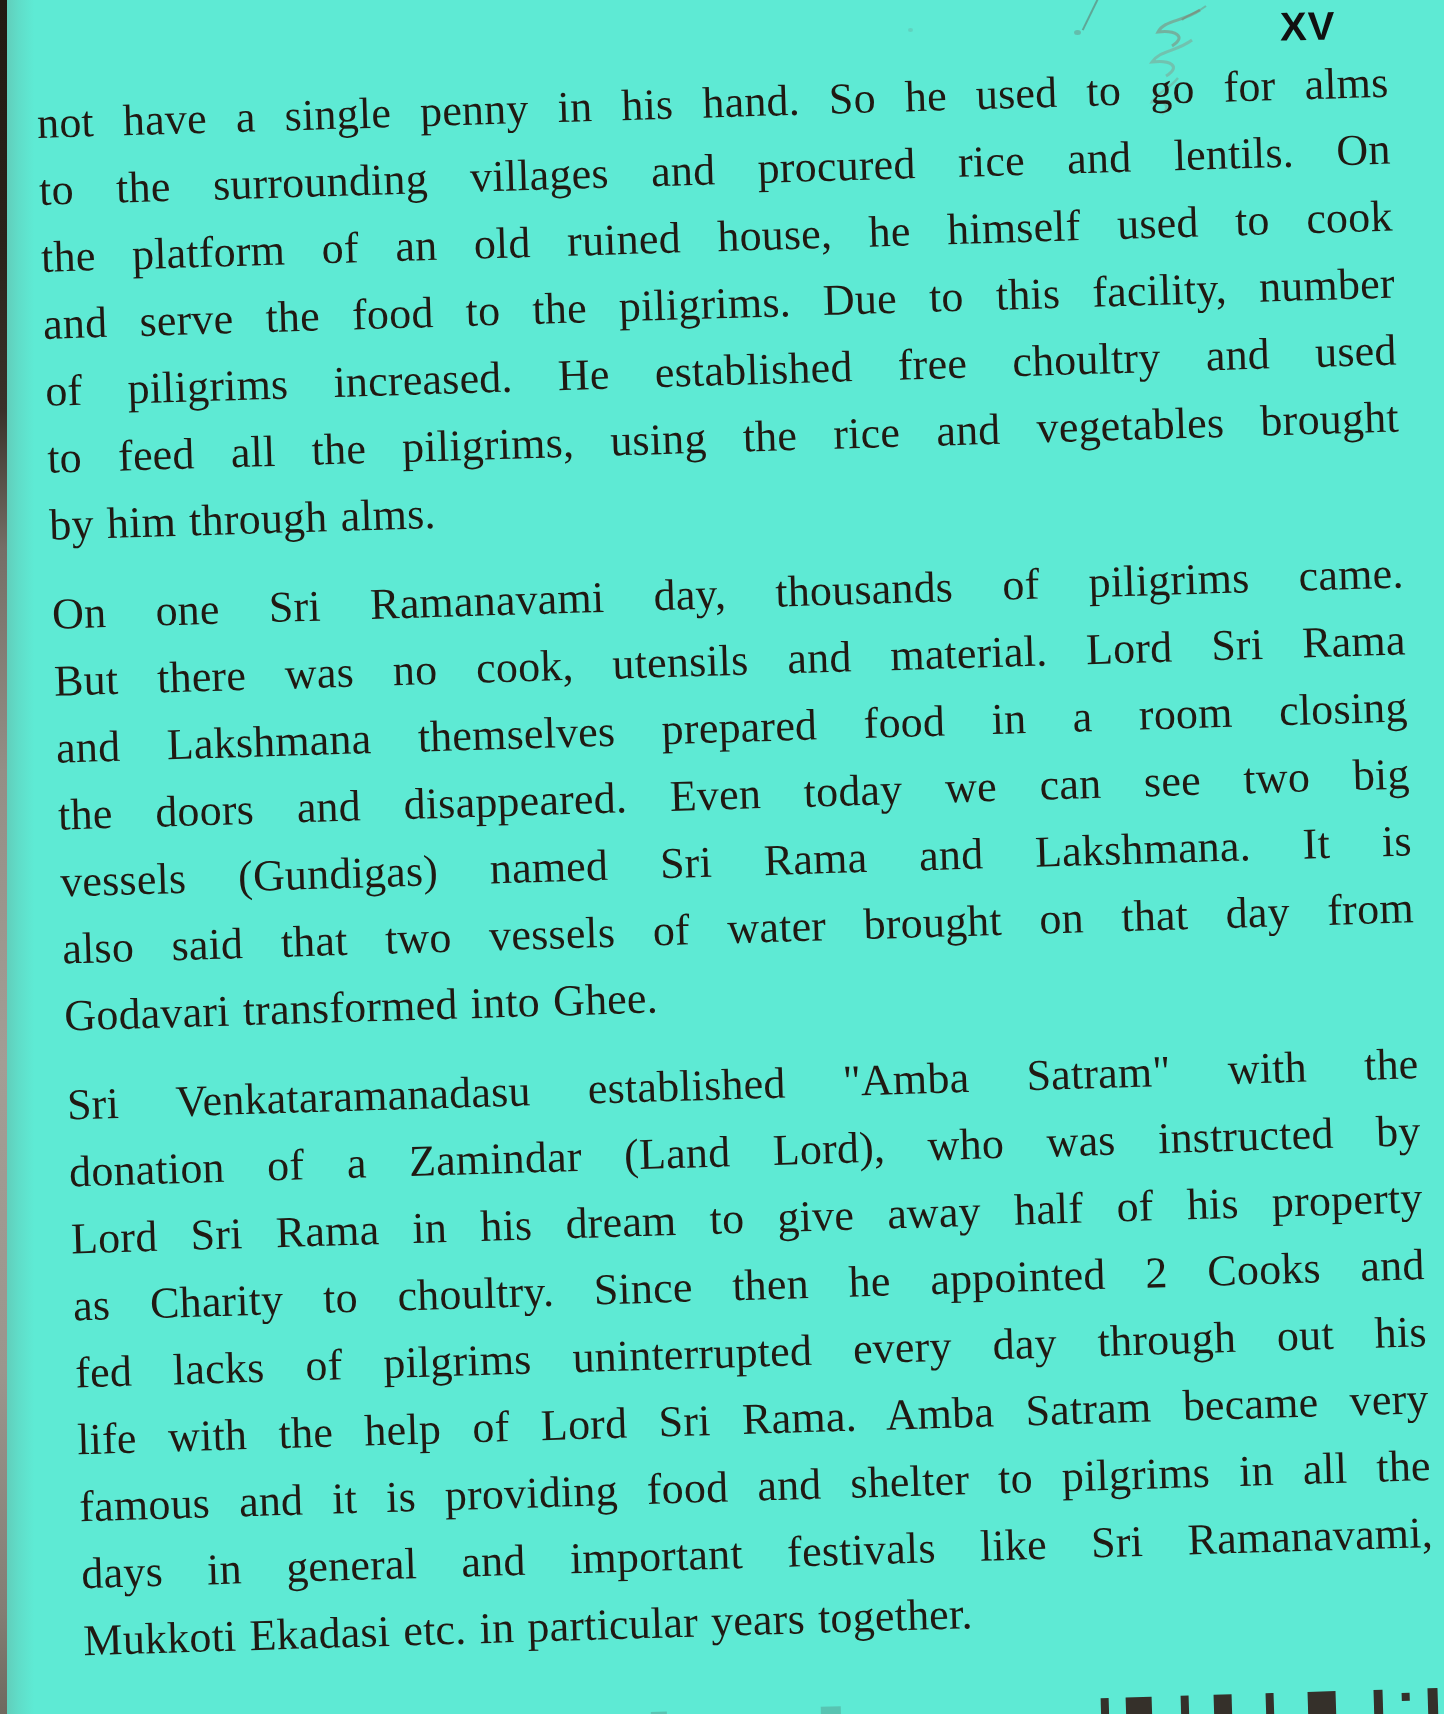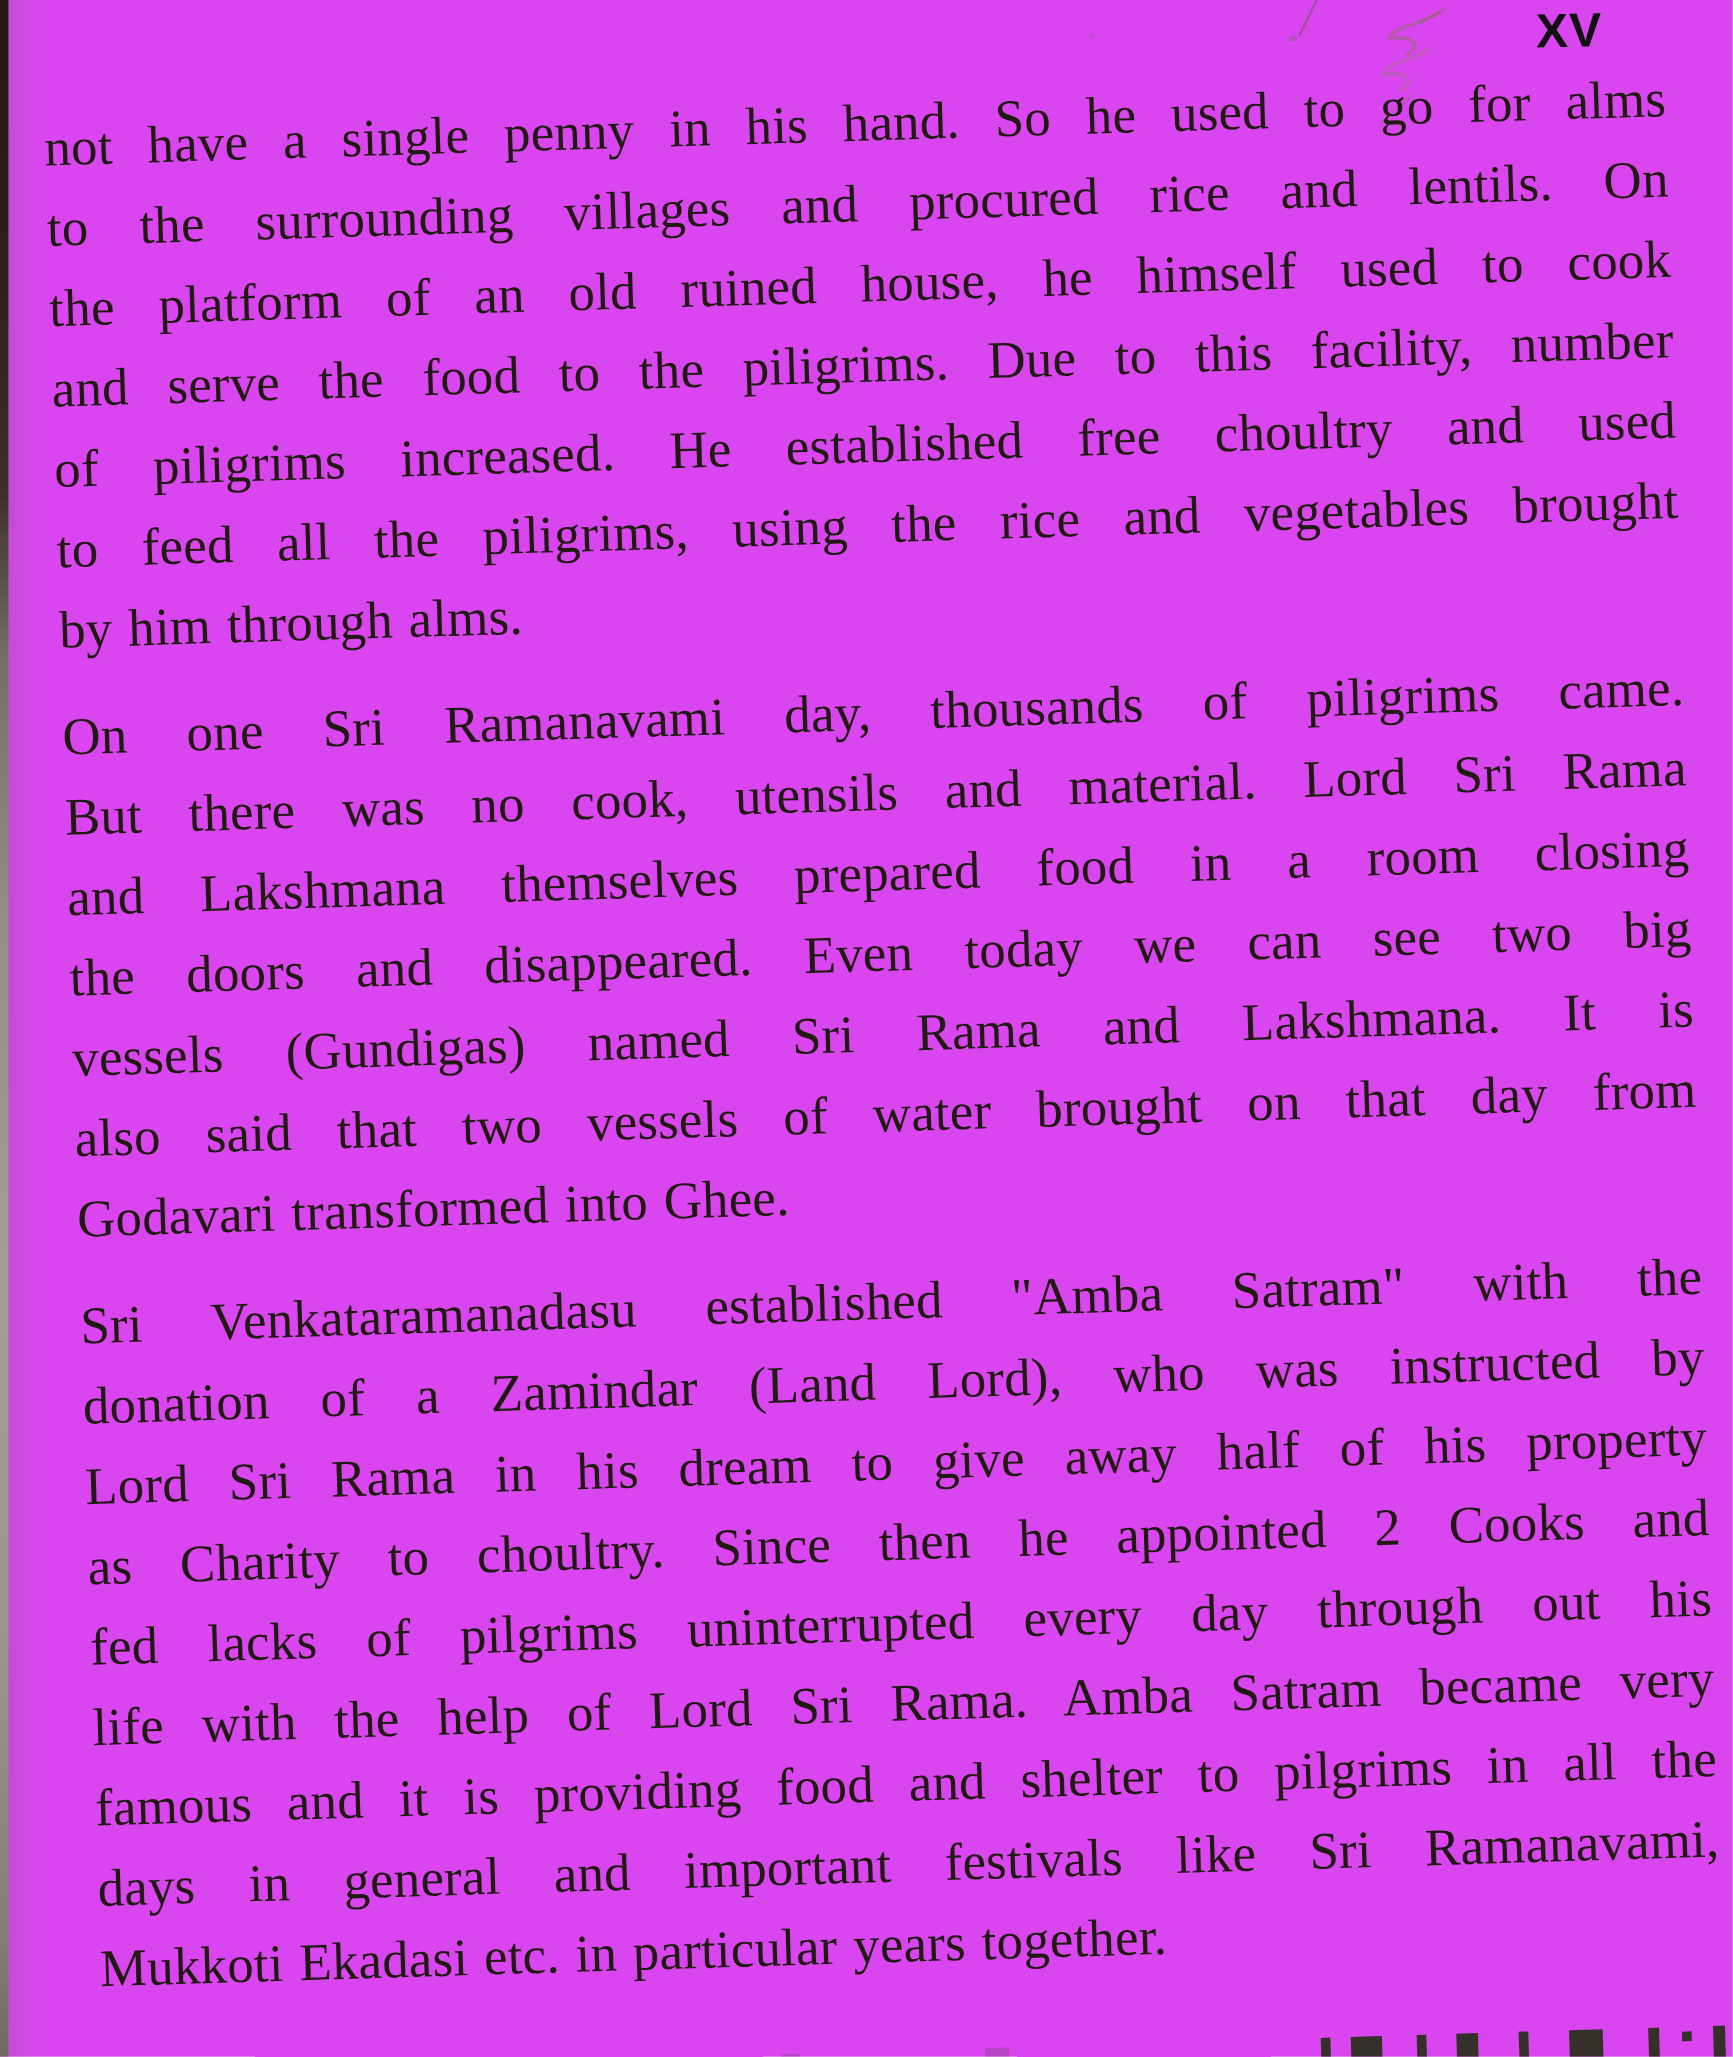--- a/index.html
+++ b/index.html
@@ -1,19 +1,19 @@
 <!DOCTYPE html>
 <html><head>
 <meta charset="utf-8">
 <style>
   html,body{margin:0;padding:0;background:#e8e6e2;}
   #page{
     position:relative;
     width:1444px;height:1714px;
-    background:#d946ef;
+    background:#5eead4;
     overflow:hidden;
     font-family:"Liberation Serif","DejaVu Serif",serif;
   }
   
   .gutter-soft{
     position:absolute;left:0;top:0;width:34px;height:100%;
     background:linear-gradient(to right, rgba(110,104,96,.28), rgba(110,104,96,.10) 55%, rgba(110,104,96,0));
     pointer-events:none;
   }
   .gutter-dark{

